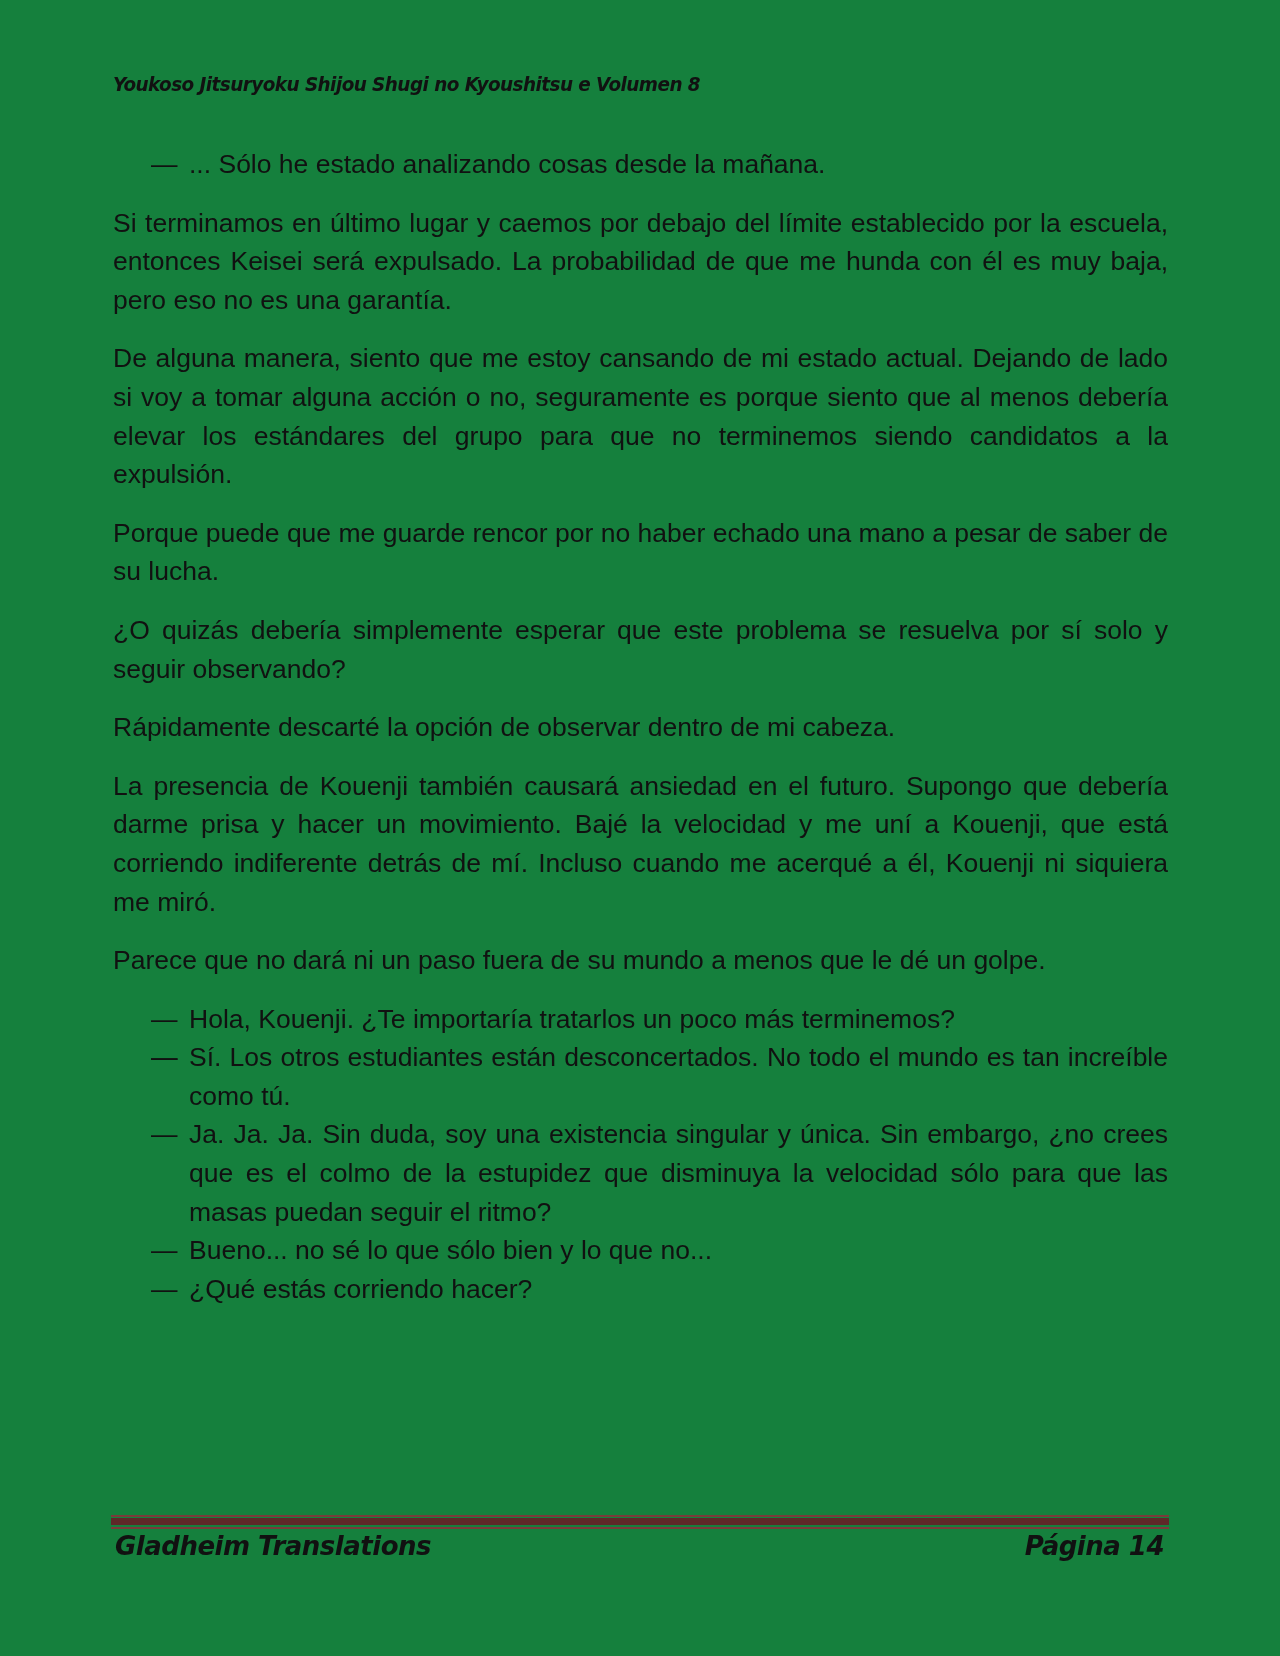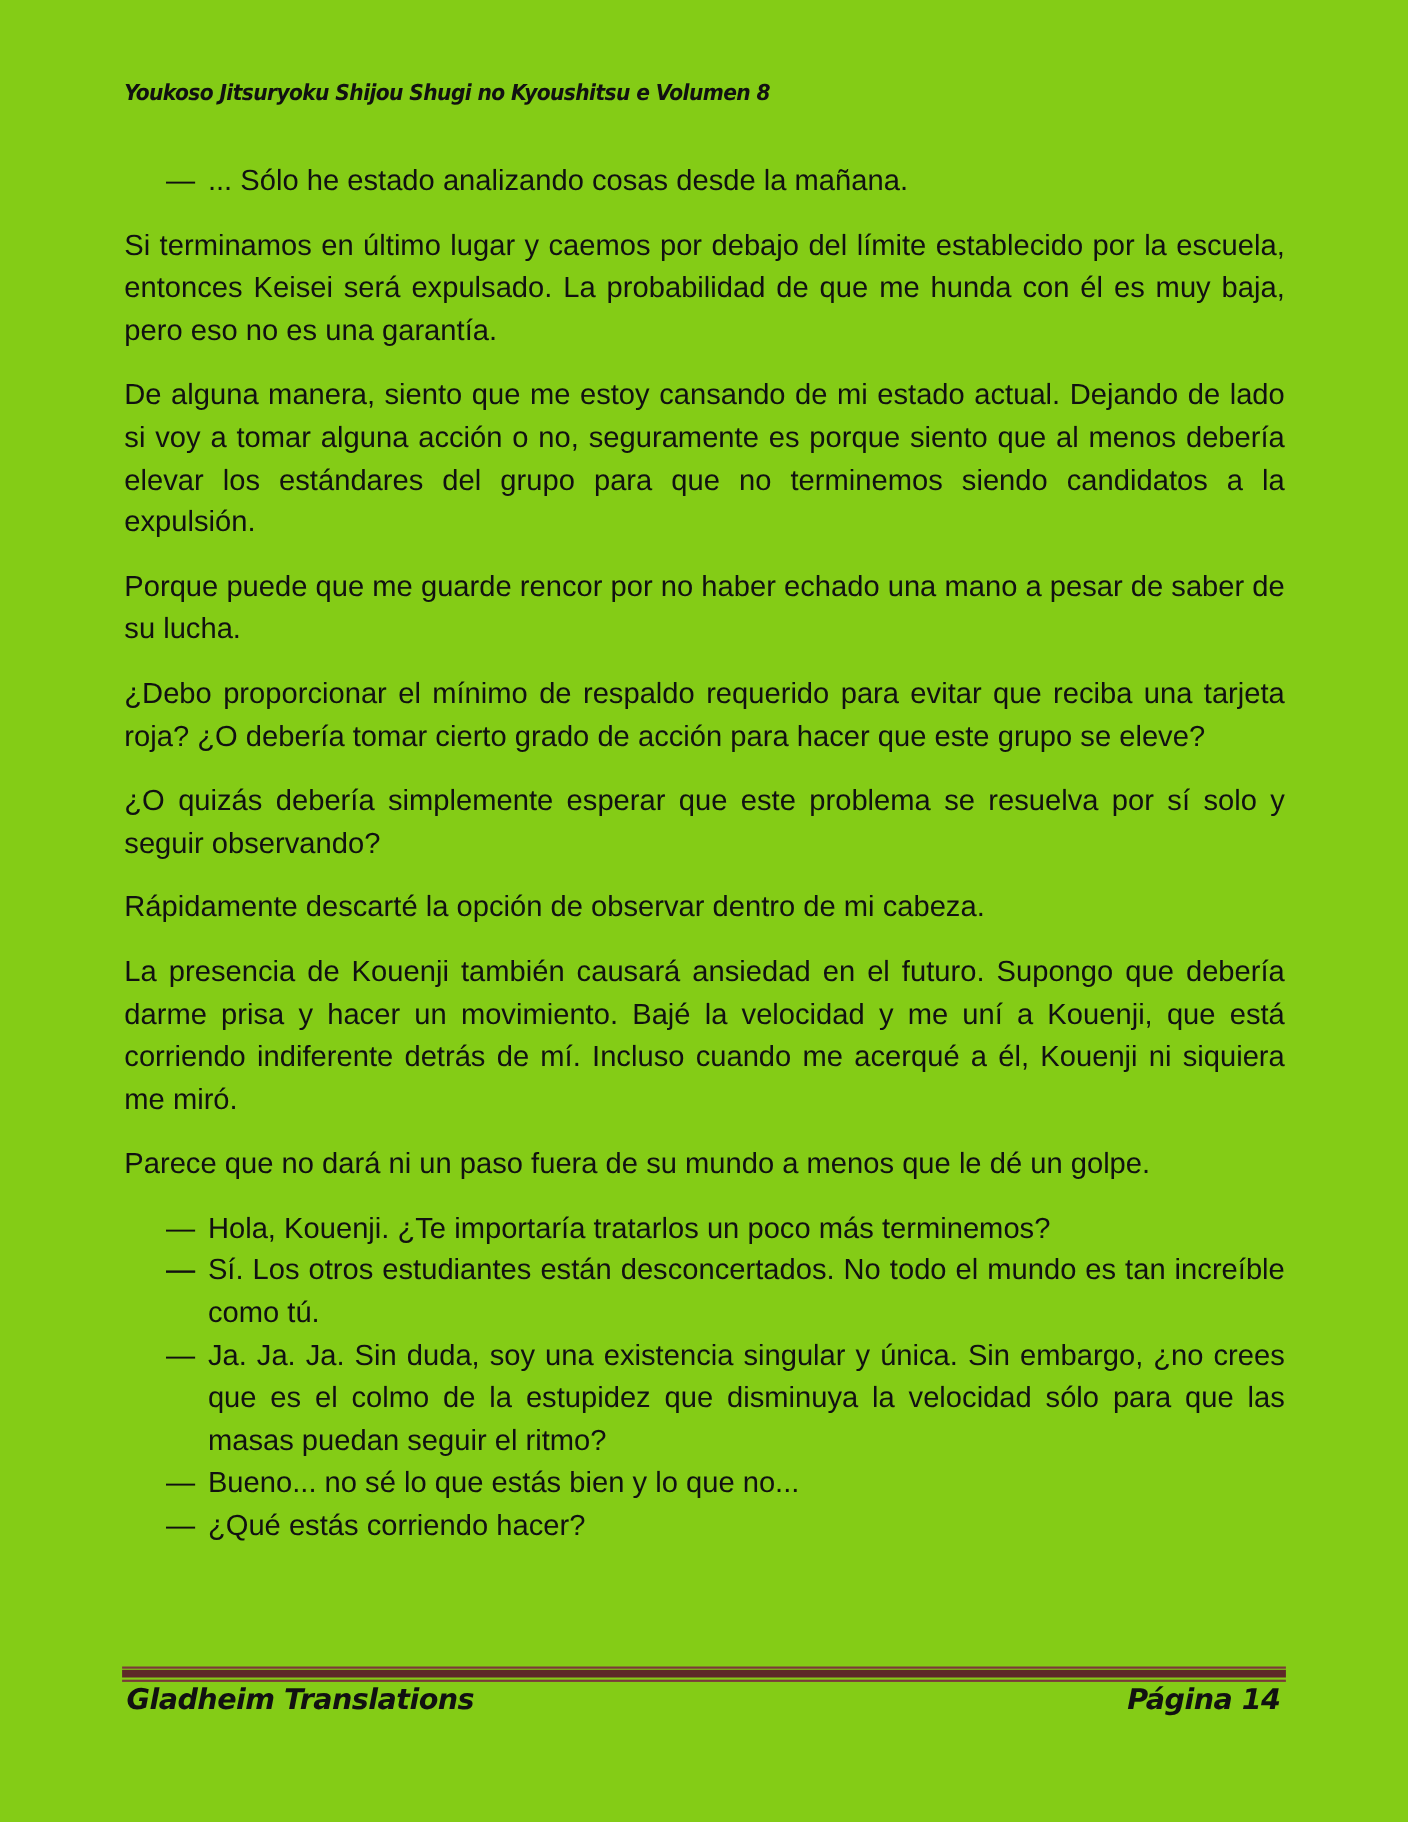--- a/index.html
+++ b/index.html
@@ -1,17 +1,17 @@
 <!DOCTYPE html>
 <html><head>
 <meta charset="utf-8">
 <style>
   html, body { margin: 0; padding: 0; background: #ffffff; }
   body { width: 1280px; height: 1656px; position: relative; overflow: hidden; }
-  .page { position: absolute; left: 0; top: 0; width: 1280px; height: 1656px; background: #84cc16; }
+  .page { position: absolute; left: 0; top: 0; width: 1280px; height: 1656px; background: #15803d; }
   .header {
     position: absolute; left: 113px; top: 72px; width: 1060px;
     font-family: "DejaVu Sans", sans-serif; font-weight: bold; font-style: italic;
     font-size: 20px; color: #111; letter-spacing: -0.6px; transform: scaleX(0.92); transform-origin: left center;
   }
   .body {
     position: absolute; left: 113px; top: 145px; width: 1055px;
     font-family: "Liberation Sans", sans-serif; font-size: 26.5px; line-height: 38.6px; color: #111;
   }
   .para { margin: 0 0 20px 0; text-align: justify; text-align-last: left; }
@@ -43,21 +43,20 @@
     <div class="dialog single">
       <div class="dline">
         <span class="dash">—</span>
         <span>... Sólo he estado analizando cosas desde la mañana.</span>
       </div>
     </div>
 
     <p class="para">Si terminamos en último lugar y caemos por debajo del límite establecido por la escuela, entonces Keisei será expulsado. La probabilidad de que me hunda con él es muy baja, pero eso no es una garantía.</p>
     <p class="para">De alguna manera, siento que me estoy cansando de mi estado actual. Dejando de lado si voy a tomar alguna acción o no, seguramente es porque siento que al menos debería elevar los estándares del grupo para que no terminemos siendo candidatos a la expulsión.</p>
     <p class="para">Porque puede que me guarde rencor por no haber echado una mano a pesar de saber de su lucha.</p>
-    <p class="para">¿Debo proporcionar el mínimo de respaldo requerido para evitar que reciba una tarjeta roja? ¿O debería tomar cierto grado de acción para hacer que este grupo se eleve?</p>
     <p class="para">¿O quizás debería simplemente esperar que este problema se resuelva por sí solo y seguir observando?</p>
     <p class="para">Rápidamente descarté la opción de observar dentro de mi cabeza.</p>
     <p class="para">La presencia de Kouenji también causará ansiedad en el futuro. Supongo que debería darme prisa y hacer un movimiento. Bajé la velocidad y me uní a Kouenji, que está corriendo indiferente detrás de mí. Incluso cuando me acerqué a él, Kouenji ni siquiera me miró.</p>
     <p class="para">Parece que no dará ni un paso fuera de su mundo a menos que le dé un golpe.</p>
 
     <div class="dialog">
       <div class="dline">
         <span class="dash">—</span>
         <span>Hola, Kouenji. ¿Te importaría tratarlos un poco más terminemos?</span>
       </div>
@@ -67,21 +66,21 @@
       <div class="dline">
         <span class="dash">—</span>
         <span>Sí. Los otros estudiantes están desconcertados. No todo el mundo es tan increíble como tú.</span>
       </div>
       <div class="dline">
         <span class="dash">—</span>
         <span>Ja. Ja. Ja. Sin duda, soy una existencia singular y única. Sin embargo, ¿no crees que es el colmo de la estupidez que disminuya la velocidad sólo para que las masas puedan seguir el ritmo?</span>
       </div>
       <div class="dline">
         <span class="dash">—</span>
-        <span>Bueno... no sé lo que estás bien y lo que no...</span>
+        <span>Bueno... no sé lo que sólo bien y lo que no...</span>
       </div>
       <div class="dline">
         <span class="dash">—</span>
         <span>¿Qué estás corriendo hacer?</span>
       </div>
     </div>
 
   </div>
 
   <div class="rule rule-thin1"></div>

